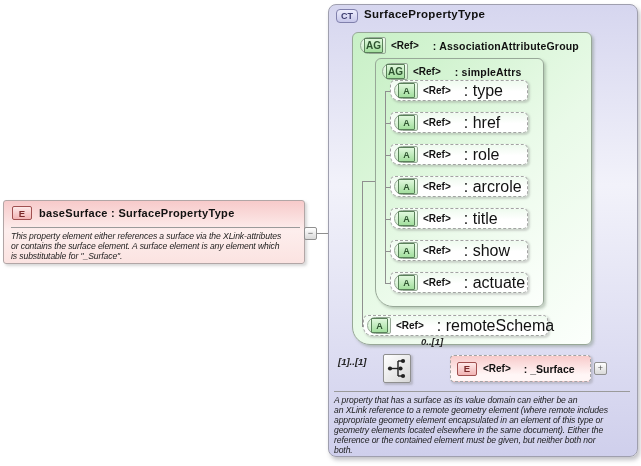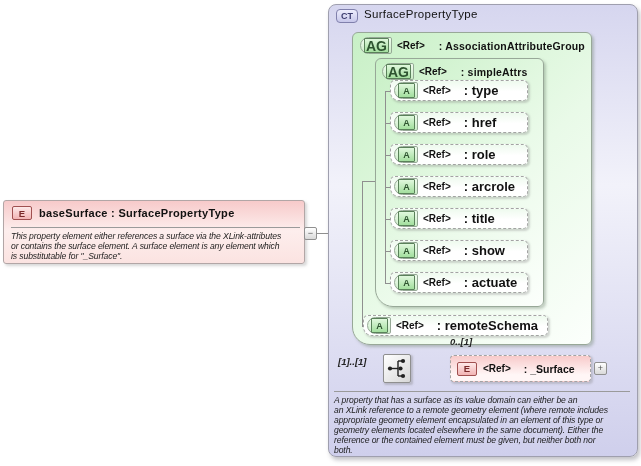--- a/index.html
+++ b/index.html
@@ -23,43 +23,43 @@
   .badge.e{width:20px;height:14px;font-size:9.5px;border:1px solid #a05050;border-radius:2px;
            color:#7a2a2a;background:linear-gradient(180deg,#fde9e9,#f2b4b4);}
   .badge.ct{width:22px;height:14px;font-size:9px;border:1px solid #8080ac;border-radius:4px;
             color:#3c3c6e;background:linear-gradient(180deg,#ededfc,#c7c7ea);}
   .tag{display:inline-flex;align-items:center;box-sizing:border-box;height:17px;
        padding:1px 2px 1px 3px;border:1px solid #95a895;border-radius:9px 2px 2px 9px;
        background:linear-gradient(180deg,#f1fcf0,#cceec8);}
   .tag .sq{display:inline-flex;align-items:center;justify-content:center;height:13px;
        min-width:13px;padding:0 1px;border:1px solid #5a815a;border-radius:1px;
        font-weight:bold;color:#2e5430;background:linear-gradient(180deg,#e0f8dd,#a3df9e);}
-  .tag.ag .sq{font-size:14px;}
+  .tag.ag .sq{font-size:10px;}
   .tag.a .sq{font-size:9px;}
   
   .ct-box{position:absolute;left:328px;top:4px;width:308px;height:451px;
           border:1px solid #9f9fae;border-radius:8px;
           background:linear-gradient(180deg,#d6d6ef 0%,#f2f2fa 40%,#dedef2 75%,#cfcfec 100%);
           box-shadow:2px 3px 4px rgba(120,120,130,.45);}
-  .ct-title{position:absolute;left:364px;top:8px;font-weight:normal;font-size:11.5px;
+  .ct-title{position:absolute;left:364px;top:8px;font-weight:bold;font-size:11.5px;
             letter-spacing:.3px;white-space:nowrap;text-align:center;}
   
   .grp{position:absolute;border:1px solid #98a898;border-radius:6px 6px 6px 18px;
        background:linear-gradient(135deg,#c8f0c6 0%,#e9fae8 55%,#fcfffc 100%);
        box-shadow:2px 2px 3px rgba(110,130,110,.4);}
   .grp-head{position:absolute;display:flex;align-items:center;white-space:nowrap;}
   .grp-head .ref{font-weight:bold;font-size:10px;margin-left:5px;}
   .grp-head .nm{font-weight:bold;font-size:10.5px;margin-left:14px;letter-spacing:.2px;}
   
   .attr{position:absolute;height:21px;border:1px dashed #a3a3a3;border-radius:5px 5px 5px 9px;
         background:linear-gradient(180deg,#eefaee 0%,#ffffff 55%);
         box-shadow:1.5px 1.5px 2px rgba(120,120,120,.3);
         display:flex;align-items:center;padding-left:3px;box-sizing:border-box;white-space:nowrap;}
   .attr .ref{font-weight:bold;font-size:10px;margin-left:5px;}
-  .attr .nm{font-weight:bold;font-size:13px;margin-left:13px;}
+  .attr .nm{font-weight:normal;font-size:16px;margin-left:13px;}
   
   .card{position:absolute;font-size:9.5px;font-weight:bold;font-style:italic;color:#222;white-space:nowrap;}
   .comp{position:absolute;left:383px;top:354px;width:28px;height:29px;box-sizing:border-box;
         border:1px solid #8f8f8f;border-radius:2px;box-shadow:1.5px 1.5px 2px rgba(120,120,120,.35);
         background:linear-gradient(135deg,#ffffff,#d7d7d7);display:flex;align-items:center;justify-content:center;}
   .eref{position:absolute;left:450px;top:355px;width:141px;height:27px;box-sizing:border-box;
         border:1px dashed #a3a3a3;border-radius:4px;
         background:linear-gradient(180deg,#f8caca 0%,#fff6f6 75%);
         box-shadow:1.5px 1.5px 2px rgba(120,120,120,.3);
         display:flex;align-items:center;padding-left:6px;white-space:nowrap;}
@@ -197,21 +197,21 @@
         <line x1="5" y1="12.5" x2="13" y2="12.5"></line>
         <line x1="13" y1="5" x2="13" y2="20"></line>
         <line x1="13" y1="5" x2="17" y2="5"></line>
         <line x1="13" y1="20" x2="17" y2="20"></line>
         <circle cx="18" cy="5" r="2.1" stroke="none"></circle>
         <circle cx="15.5" cy="12.5" r="2.1" stroke="none"></circle>
         <circle cx="18" cy="20" r="2.1" stroke="none"></circle>
       </g>
     </svg>
   </div>
-  <span class="card" style="left:421px;top:336px;margin-left:29px;">0..[1]</span>
+  <span class="card" style="left:421px;top:336px;">0..[1]</span>
 
   <div class="eref">
     <span class="badge e">E</span>
     <span class="ref">&lt;Ref&gt;</span>
     <span class="nm">: _Surface</span>
   </div>
   <div class="sq-btn abs" style="left:594px;top:362px;">+</div>
 
   <div class="sep" style="left:334px;top:391px;width:296px;"></div>
   <div class="doc" style="left:334px;top:395px;">

